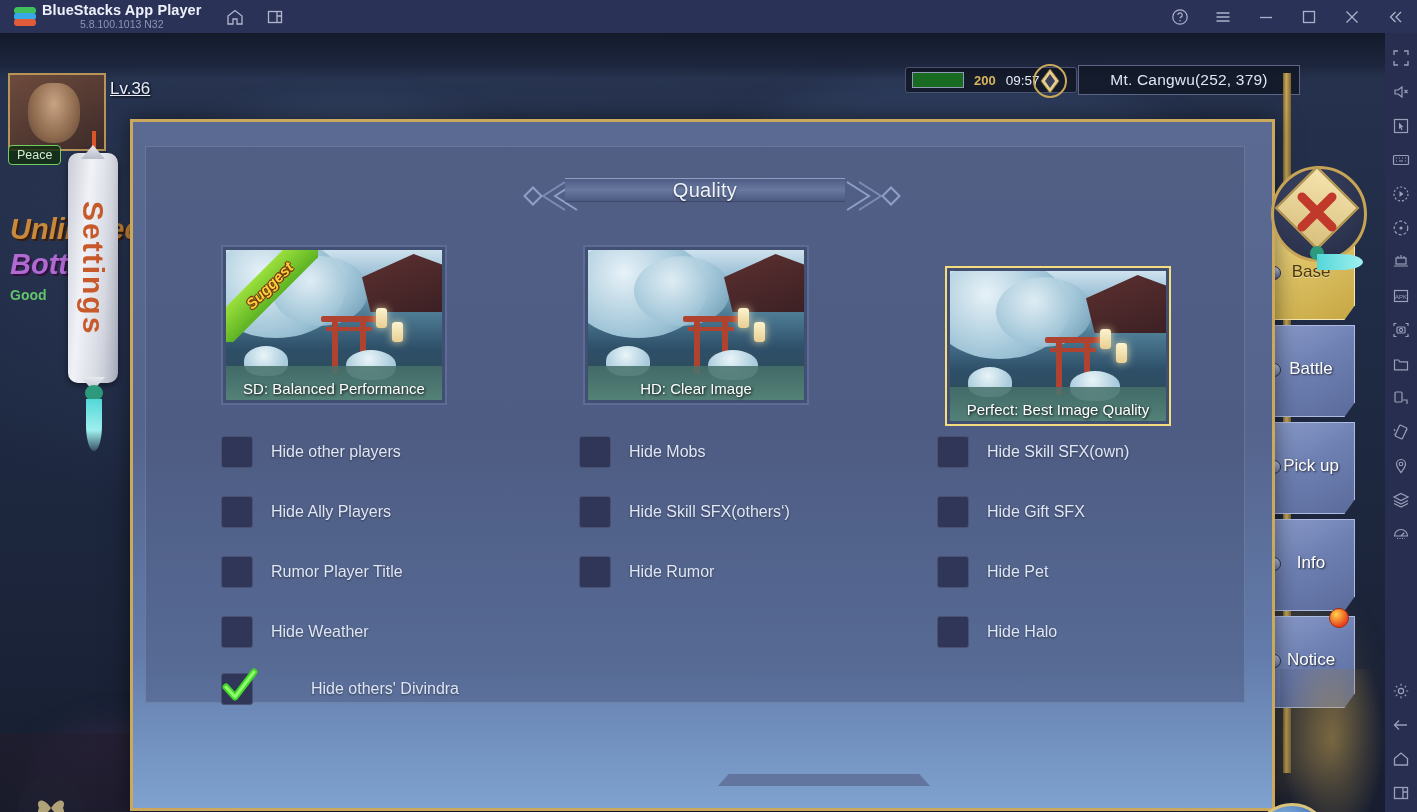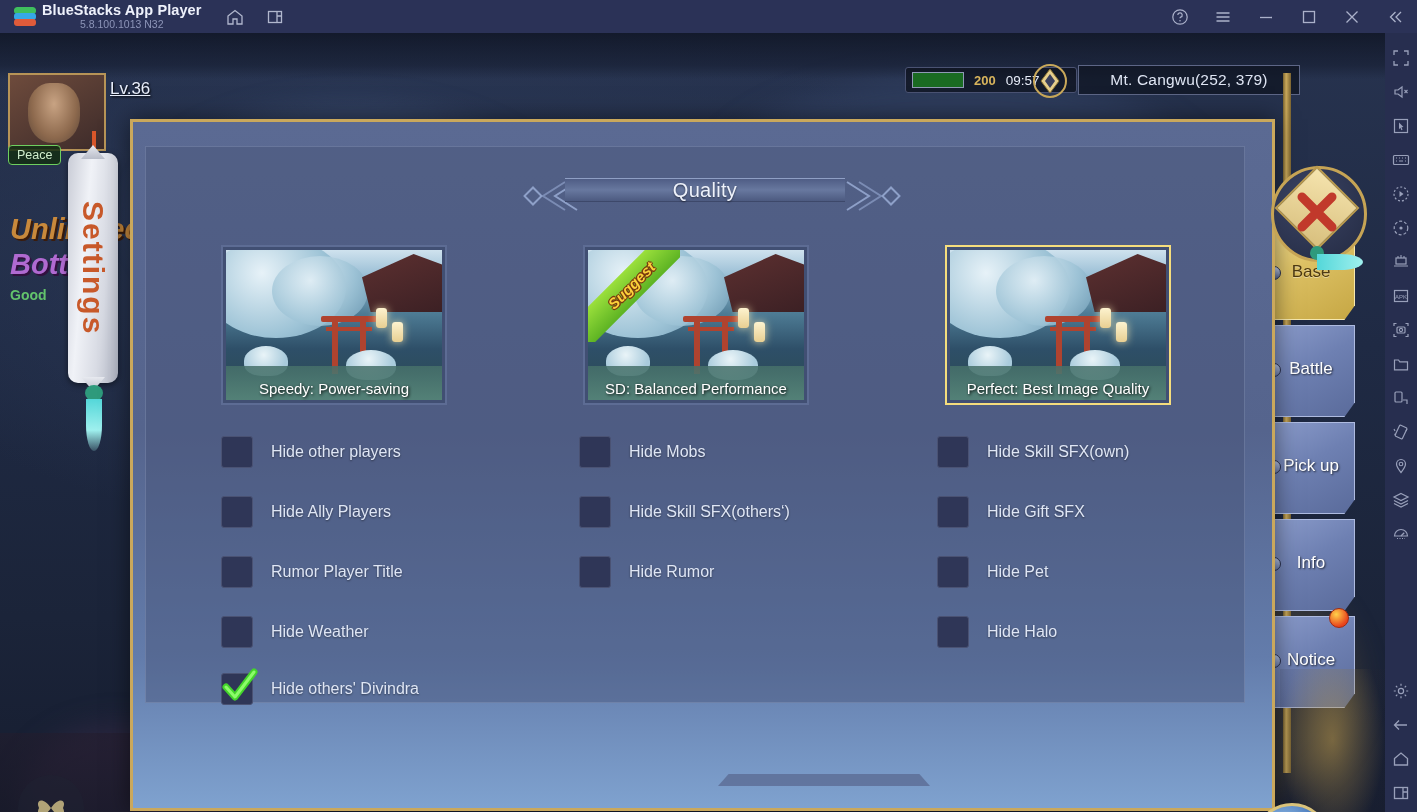--- a/index.html
+++ b/index.html
@@ -186,21 +186,21 @@
   
   .quality-row {
     position: absolute; left: 88px; top: 123px; width: 950px; height: 160px;
     display: flex; justify-content: space-between;
   }
   .q-card {
     width: 226px; height: 160px; position: relative;
     border: 2px solid #5d6c94; background: #414f73; padding: 3px;
     cursor: pointer;
   }
-  .q-card.selected { border-color: #f5dd7d; }
+  .q-card.selected { border-color: #f5dd7d; margin-top: 21px; }
   .q-thumb {
     position: absolute; inset: 3px; overflow: hidden;
     background:
       linear-gradient(180deg, #cfe2ee 0%, #9cc0d6 16%, #4e7c95 42%, #2e4f68 66%, #2c4c5b 85%, #3c6462 100%);
   }
   .q-thumb .hill {
     position: absolute; border-radius: 50%;
     background: radial-gradient(circle at 40% 35%, #e7f2f8, #9dc3d6 60%, #6d9ab4 100%);
   }
   .q-thumb .roof {
@@ -262,21 +262,21 @@
     background: #2f3657; border: 1px solid #4a5273; border-radius: 3px;
     position: relative;
   }
   .opt-row .box .tick {
     position: absolute; left: -3px; top: -9px; width: 42px; height: 42px;
   }
   .opt-row .lbl {
     margin-left: 18px; color: #dfe6f5; font-size: 16px; white-space: nowrap;
     text-shadow: 0 1px 2px rgba(0,0,0,.45);
   }
-  .opt-extra { position: absolute; left: 0; top: 237px; }
+  .opt-extra { position: absolute; left: 0; top: 237px; gap: 40px; }
 
   
   .bottom-tab {
     position: absolute; left: 585px; top: 652px; width: 212px; height: 12px;
     background: #5a6890;
     clip-path: polygon(5% 0, 95% 0, 100% 100%, 0 100%);
     opacity: .75;
   }
 
   .btn-unstuck {
@@ -484,45 +484,45 @@
                 <div class="bar top2"></div>
                 <div class="bar p1"></div>
                 <div class="bar p2"></div>
               </div>
               <div class="lantern" style="left:150px;top:58px"></div>
               <div class="lantern" style="left:166px;top:72px"></div>
               <div class="bush" style="left:18px;top:96px;width:44px;height:30px"></div>
               <div class="bush" style="left:120px;top:100px;width:50px;height:30px"></div>
               <div class="water"></div>
             </div>
-            <div class="q-label">Speedy: Power-saving</div>
+            <div class="suggest-ribbon">
+              <div class="band">
+                <span>Suggest</span>
+              </div>
+            </div>
+            <div class="q-label">SD: Balanced Performance</div>
           </div>
           <div class="q-card">
             <div class="q-thumb">
               <div class="hill" style="left:-20px;top:-12px;width:140px;height:100px"></div>
               <div class="hill" style="left:46px;top:6px;width:96px;height:70px;opacity:.85"></div>
               <div class="roof"></div>
               <div class="torii">
                 <div class="bar top"></div>
                 <div class="bar top2"></div>
                 <div class="bar p1"></div>
                 <div class="bar p2"></div>
               </div>
               <div class="lantern" style="left:150px;top:58px"></div>
               <div class="lantern" style="left:166px;top:72px"></div>
               <div class="bush" style="left:18px;top:96px;width:44px;height:30px"></div>
               <div class="bush" style="left:120px;top:100px;width:50px;height:30px"></div>
               <div class="water"></div>
             </div>
-            <div class="suggest-ribbon">
-              <div class="band">
-                <span>Suggest</span>
-              </div>
-            </div>
-            <div class="q-label">SD: Balanced Performance</div>
+            <div class="q-label">HD: Clear Image</div>
           </div>
           <div class="q-card selected">
             <div class="q-thumb">
               <div class="hill" style="left:-20px;top:-12px;width:140px;height:100px"></div>
               <div class="hill" style="left:46px;top:6px;width:96px;height:70px;opacity:.85"></div>
               <div class="roof"></div>
               <div class="torii">
                 <div class="bar top"></div>
                 <div class="bar top2"></div>
                 <div class="bar p1"></div>

